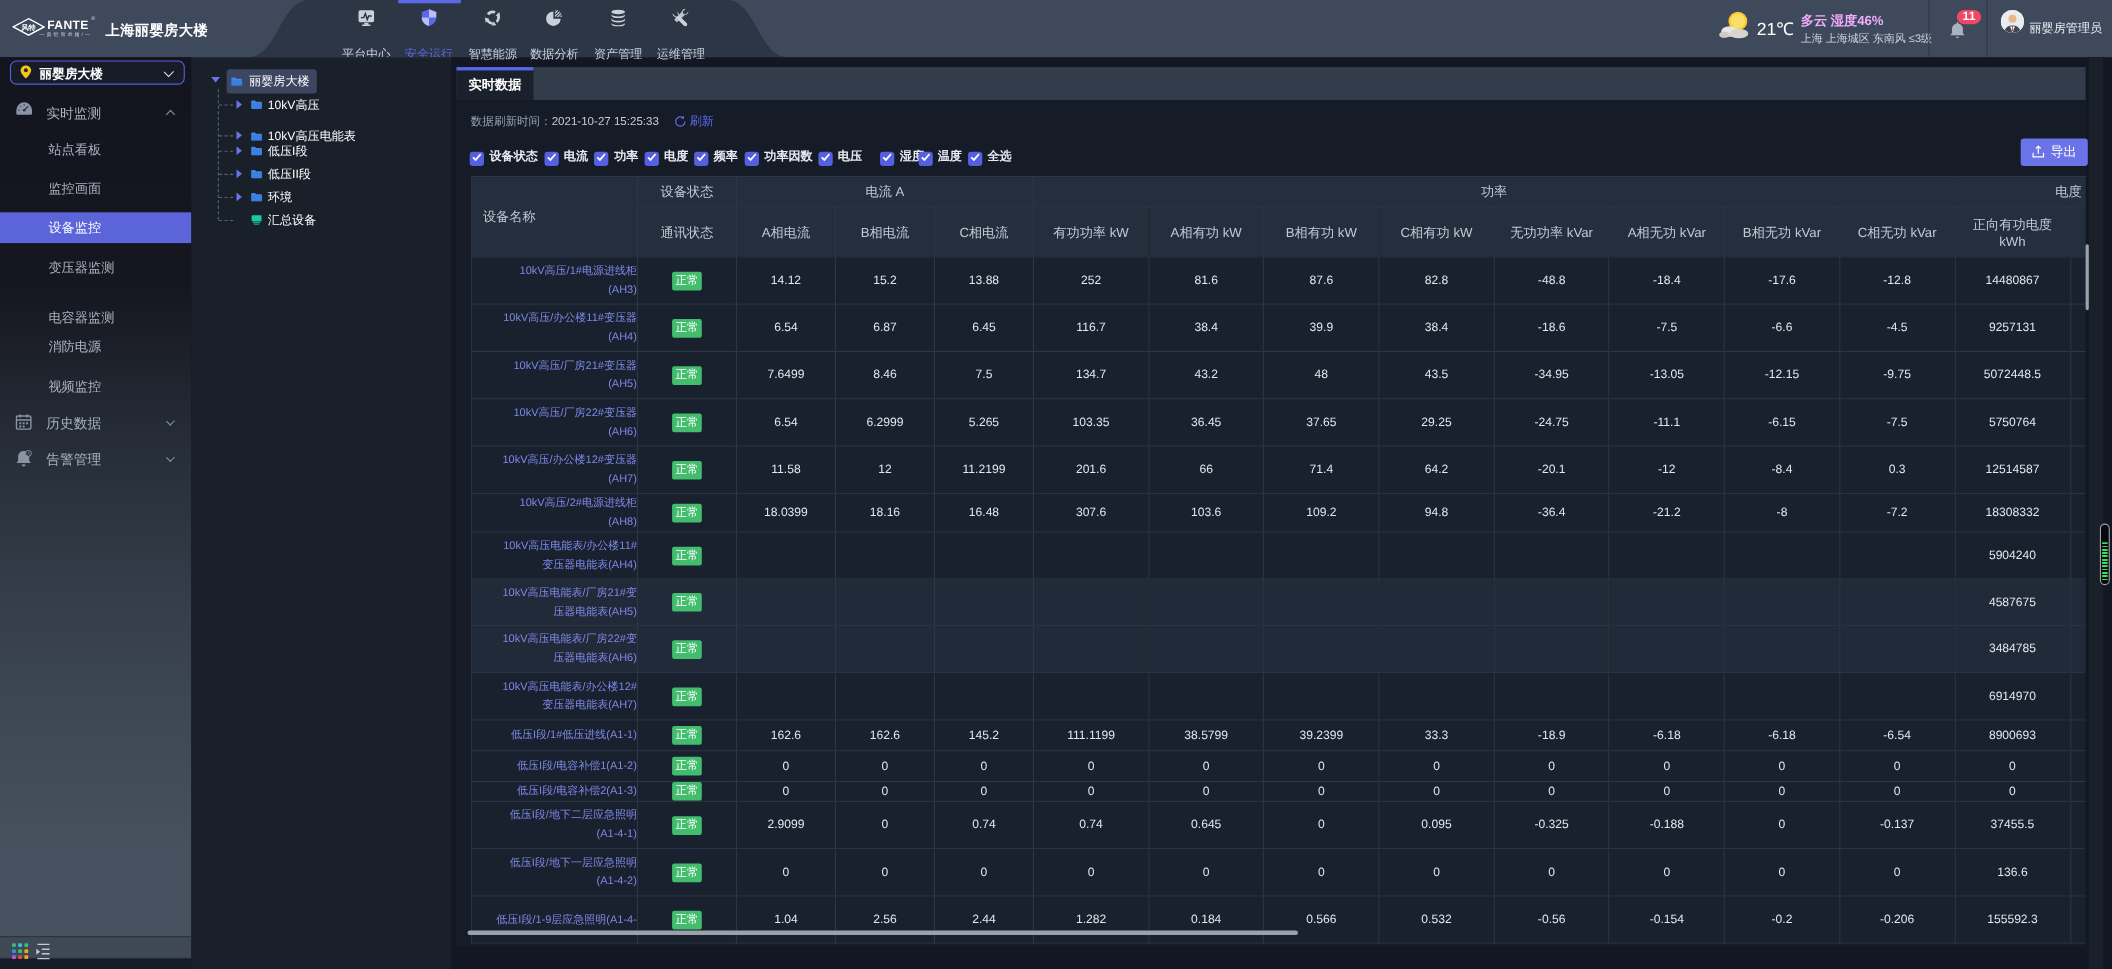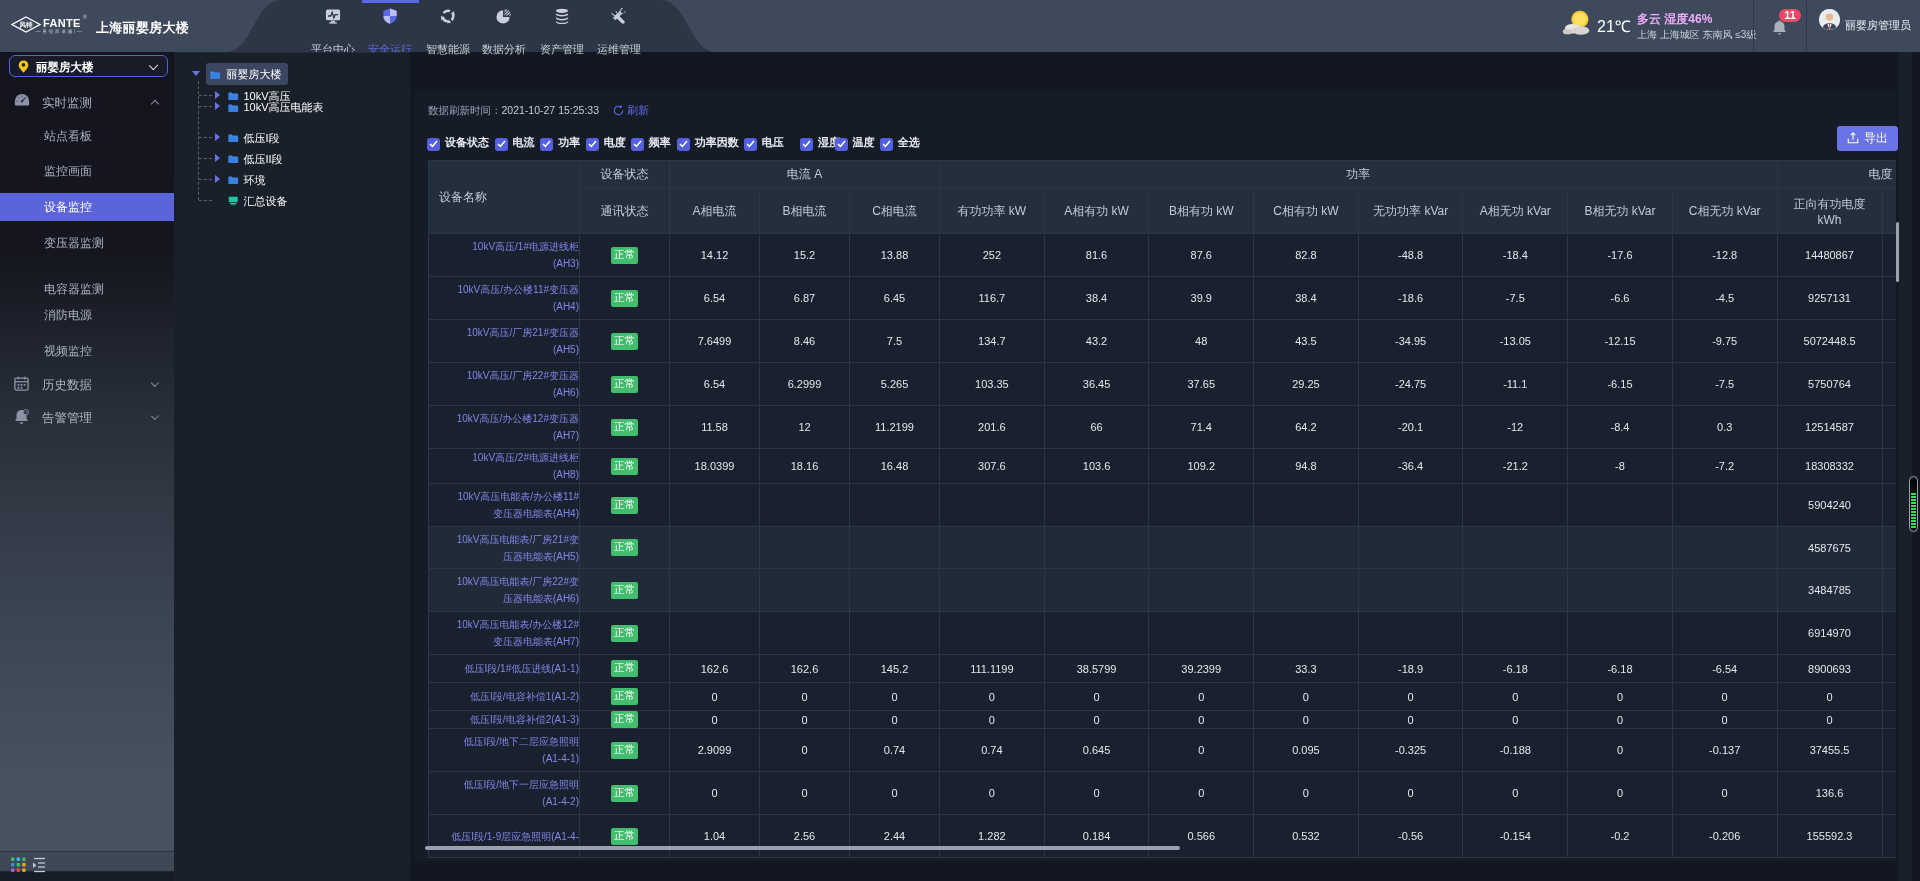--- a/index.html
+++ b/index.html
@@ -266,21 +266,21 @@
 <div id="treepanel">
   <div class="tnode root"><span class="tarrow down"></span><span class="tsel"><span class="tico"><svg width="10.5" height="8.5" viewBox="0 0 15 12">
             <path d="M0.5 1.8 C0.5 1.1 1 0.6 1.7 0.6 H5.4 L6.8 2.2 H13.3 C14 2.2 14.5 2.7 14.5 3.4 V10.2 C14.5 10.9 14 11.4 13.3 11.4 H1.7 C1 11.4 0.5 10.9 0.5 10.2 Z" fill="#3f87e6"></path>
             <path d="M0.5 3.8 H14.5 V10.2 C14.5 10.9 14 11.4 13.3 11.4 H1.7 C1 11.4 0.5 10.9 0.5 10.2 Z" fill="#2f72d4" opacity="0.35"></path>
           </svg></span><span class="ttext">丽婴房大楼</span></span></div>
 <div class="vline"></div>
 <div class="tnode kid" style="top:33.5px"><span class="hdash"></span><span class="tarrow right"></span><span class="tico k"><svg width="10.5" height="8.5" viewBox="0 0 15 12">
           <path d="M0.5 1.8 C0.5 1.1 1 0.6 1.7 0.6 H5.4 L6.8 2.2 H13.3 C14 2.2 14.5 2.7 14.5 3.4 V10.2 C14.5 10.9 14 11.4 13.3 11.4 H1.7 C1 11.4 0.5 10.9 0.5 10.2 Z" fill="#3f87e6"></path>
           <path d="M0.5 3.8 H14.5 V10.2 C14.5 10.9 14 11.4 13.3 11.4 H1.7 C1 11.4 0.5 10.9 0.5 10.2 Z" fill="#2f72d4" opacity="0.35"></path>
         </svg></span><span class="ttext">10kV高压</span></div>
-<div class="tnode kid" style="top:45px"><span class="hdash"></span><span class="tarrow right"></span><span class="tico k"><svg width="10.5" height="8.5" viewBox="0 0 15 12">
+<div class="tnode kid" style="top:62px"><span class="hdash"></span><span class="tarrow right"></span><span class="tico k"><svg width="10.5" height="8.5" viewBox="0 0 15 12">
           <path d="M0.5 1.8 C0.5 1.1 1 0.6 1.7 0.6 H5.4 L6.8 2.2 H13.3 C14 2.2 14.5 2.7 14.5 3.4 V10.2 C14.5 10.9 14 11.4 13.3 11.4 H1.7 C1 11.4 0.5 10.9 0.5 10.2 Z" fill="#3f87e6"></path>
           <path d="M0.5 3.8 H14.5 V10.2 C14.5 10.9 14 11.4 13.3 11.4 H1.7 C1 11.4 0.5 10.9 0.5 10.2 Z" fill="#2f72d4" opacity="0.35"></path>
         </svg></span><span class="ttext">10kV高压电能表</span></div>
 <div class="tnode kid" style="top:75.5px"><span class="hdash"></span><span class="tarrow right"></span><span class="tico k"><svg width="10.5" height="8.5" viewBox="0 0 15 12">
           <path d="M0.5 1.8 C0.5 1.1 1 0.6 1.7 0.6 H5.4 L6.8 2.2 H13.3 C14 2.2 14.5 2.7 14.5 3.4 V10.2 C14.5 10.9 14 11.4 13.3 11.4 H1.7 C1 11.4 0.5 10.9 0.5 10.2 Z" fill="#3f87e6"></path>
           <path d="M0.5 3.8 H14.5 V10.2 C14.5 10.9 14 11.4 13.3 11.4 H1.7 C1 11.4 0.5 10.9 0.5 10.2 Z" fill="#2f72d4" opacity="0.35"></path>
         </svg></span><span class="ttext">低压I段</span></div>
 <div class="tnode kid" style="top:96.5px"><span class="hdash"></span><span class="tarrow right"></span><span class="tico k"><svg width="10.5" height="8.5" viewBox="0 0 15 12">
           <path d="M0.5 1.8 C0.5 1.1 1 0.6 1.7 0.6 H5.4 L6.8 2.2 H13.3 C14 2.2 14.5 2.7 14.5 3.4 V10.2 C14.5 10.9 14 11.4 13.3 11.4 H1.7 C1 11.4 0.5 10.9 0.5 10.2 Z" fill="#3f87e6"></path>
           <path d="M0.5 3.8 H14.5 V10.2 C14.5 10.9 14 11.4 13.3 11.4 H1.7 C1 11.4 0.5 10.9 0.5 10.2 Z" fill="#2f72d4" opacity="0.35"></path>
@@ -289,20 +289,23 @@
           <path d="M0.5 1.8 C0.5 1.1 1 0.6 1.7 0.6 H5.4 L6.8 2.2 H13.3 C14 2.2 14.5 2.7 14.5 3.4 V10.2 C14.5 10.9 14 11.4 13.3 11.4 H1.7 C1 11.4 0.5 10.9 0.5 10.2 Z" fill="#3f87e6"></path>
           <path d="M0.5 3.8 H14.5 V10.2 C14.5 10.9 14 11.4 13.3 11.4 H1.7 C1 11.4 0.5 10.9 0.5 10.2 Z" fill="#2f72d4" opacity="0.35"></path>
         </svg></span><span class="ttext">环境</span></div>
 <div class="tnode kid" style="top:138.5px"><span class="hdash"></span><span class="tico k"><svg width="10.5" height="9.5" viewBox="0 0 14 12">
           <rect x="1" y="0.5" width="12" height="7.5" rx="1" fill="#17c8a2"></rect>
           <rect x="2.5" y="9" width="9" height="1.2" rx="0.6" fill="#17c8a2"></rect>
           <rect x="3.5" y="10.8" width="7" height="1.2" rx="0.6" fill="#10a886"></rect>
         </svg></span><span class="ttext">汇总设备</span></div>
 </div>
 <div id="main">
+  <div id="tabbar">
+      <div id="tab1">实时数据</div>
+    </div>
   <div id="content">
     <div id="refreshrow"><span class="lab">数据刷新时间：</span><span class="val">2021-10-27 15:25:33</span><span class="rlink"><svg width="11" height="11" viewBox="0 0 13 13">
             <g stroke="#5d6ae8" stroke-width="1.3" fill="none">
               <path d="M11.5 6.5 A5 5 0 1 1 9.8 2.7"></path>
               <path d="M9.9 0.6 L10 3 L7.6 2.9" stroke-width="1.1"></path>
             </g>
           </svg>刷新</span></div>
     <span class="ck" style="left:12px"><span class="cb"><svg width="9" height="8" viewBox="0 0 9 8">
             <path d="M1 4 L3.4 6.4 L8 1" stroke="#fff" stroke-width="1.6" fill="none"></path>
           </svg></span><span class="cl">设备状态</span></span>

